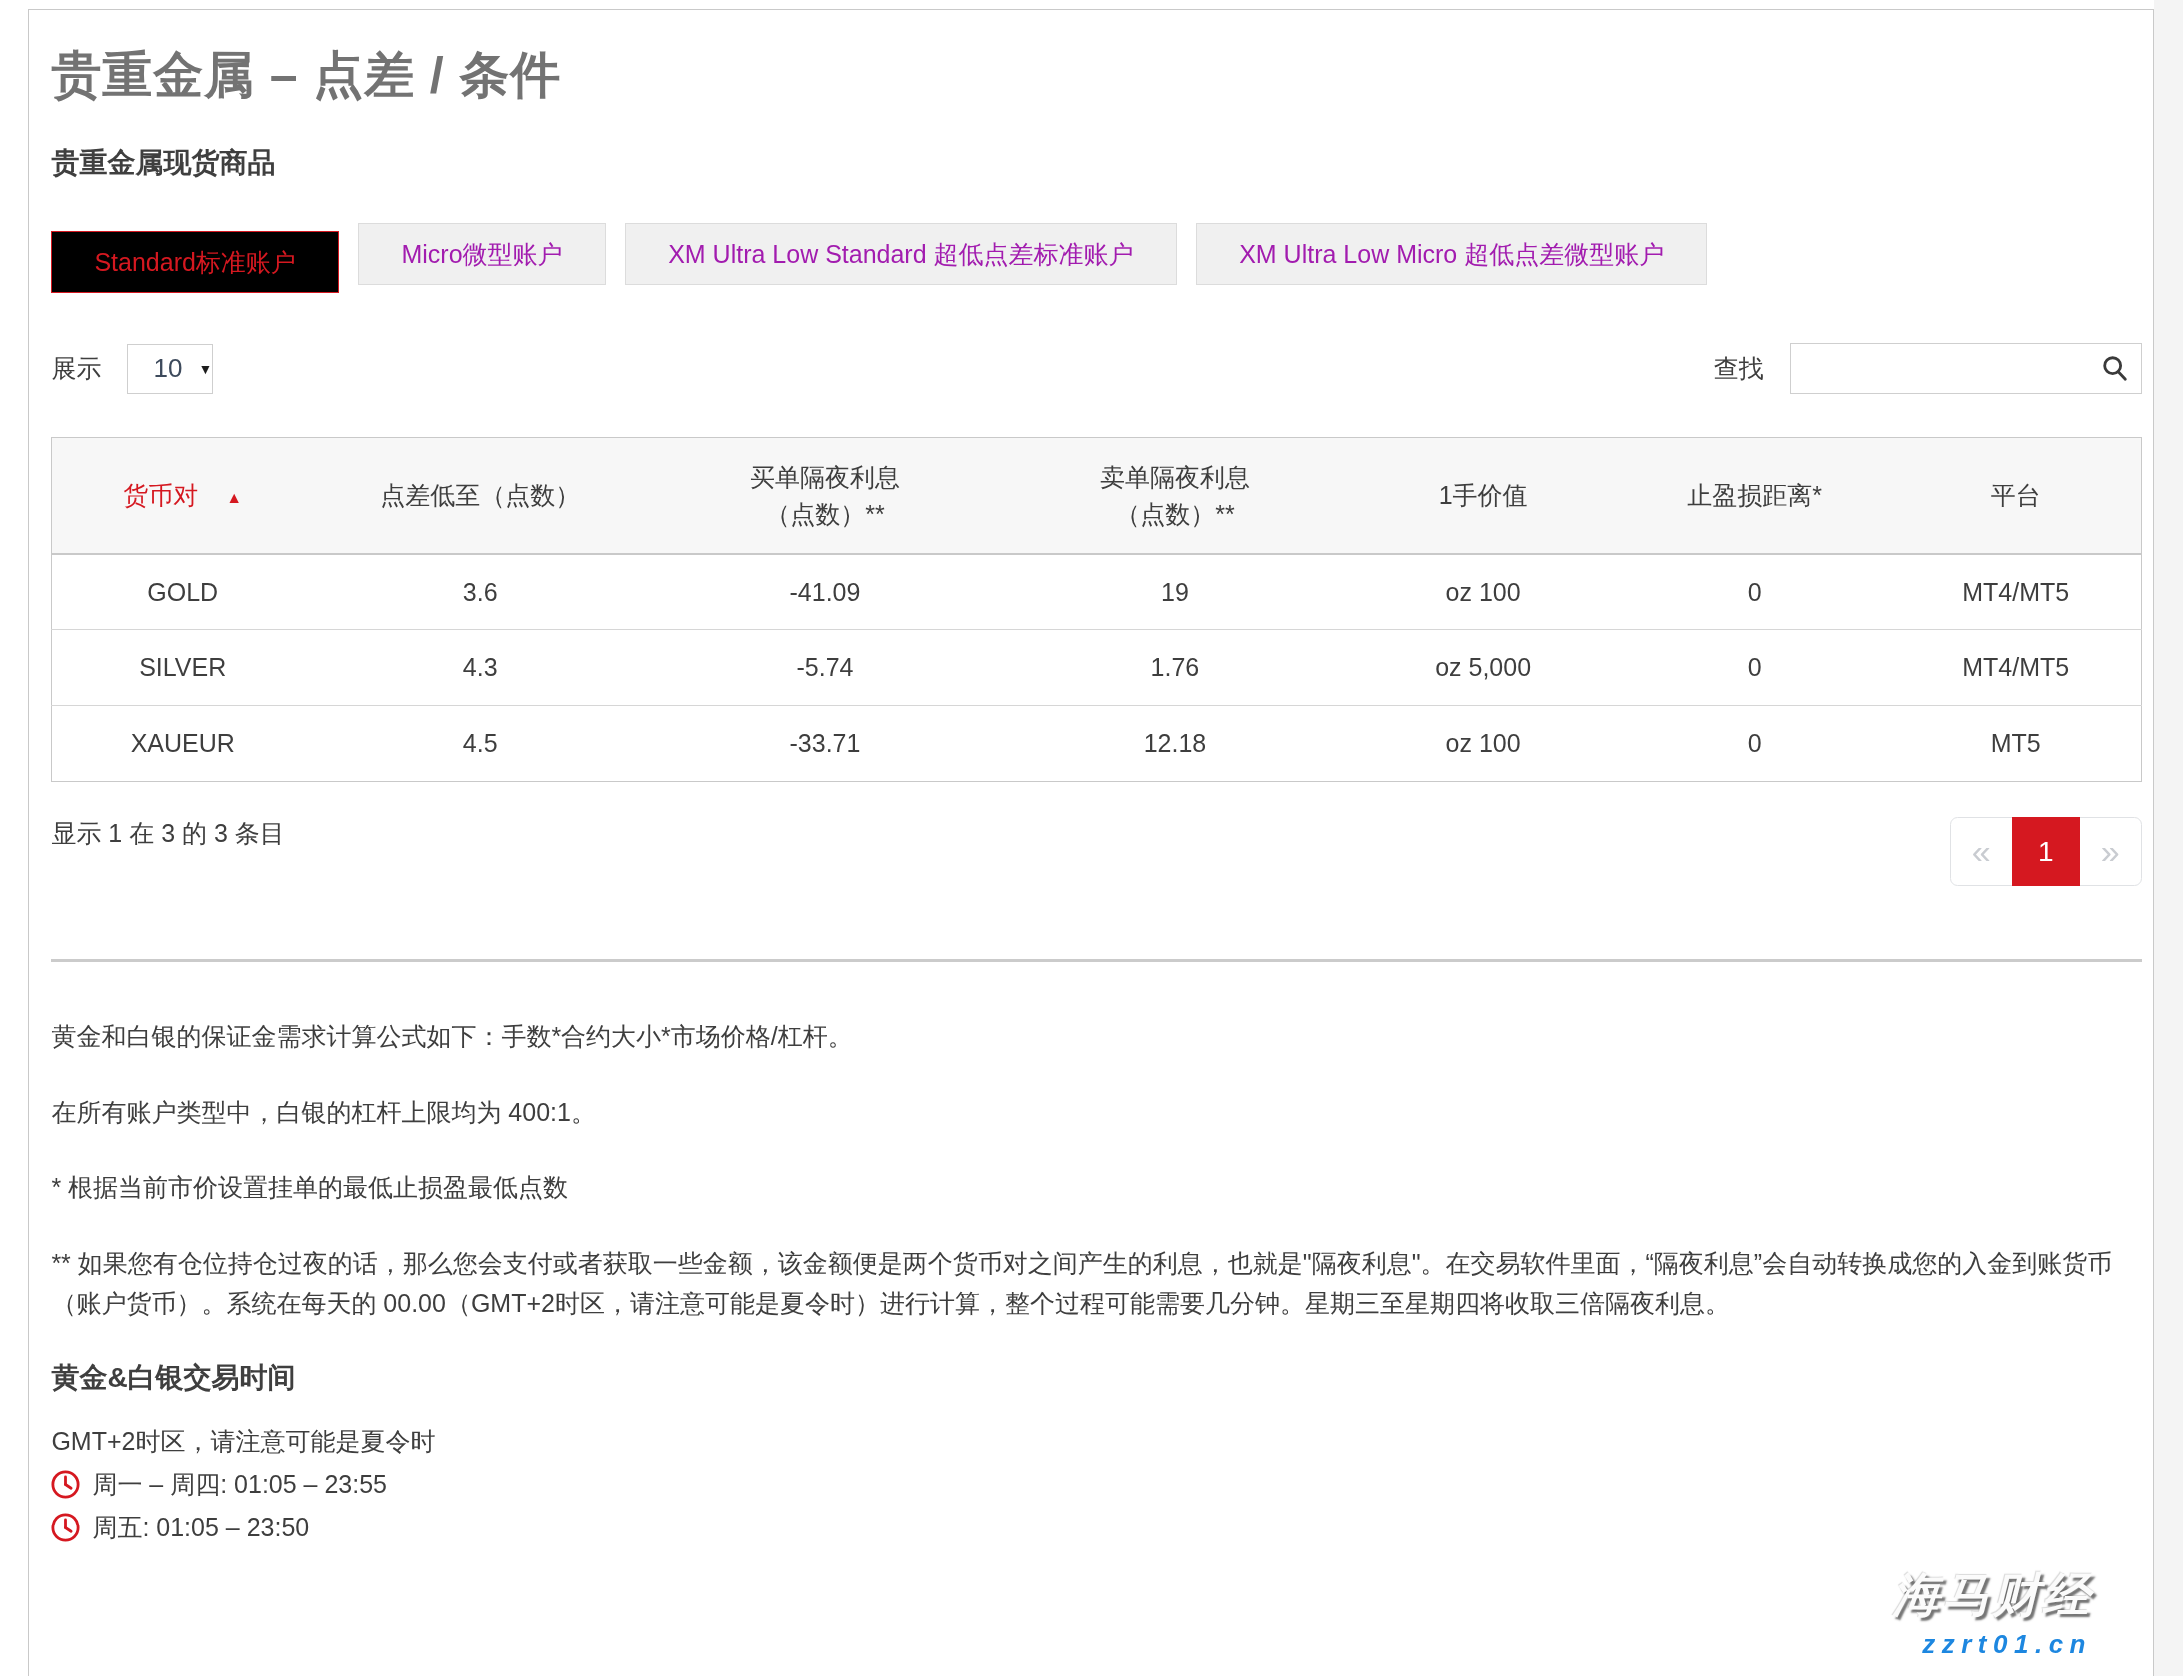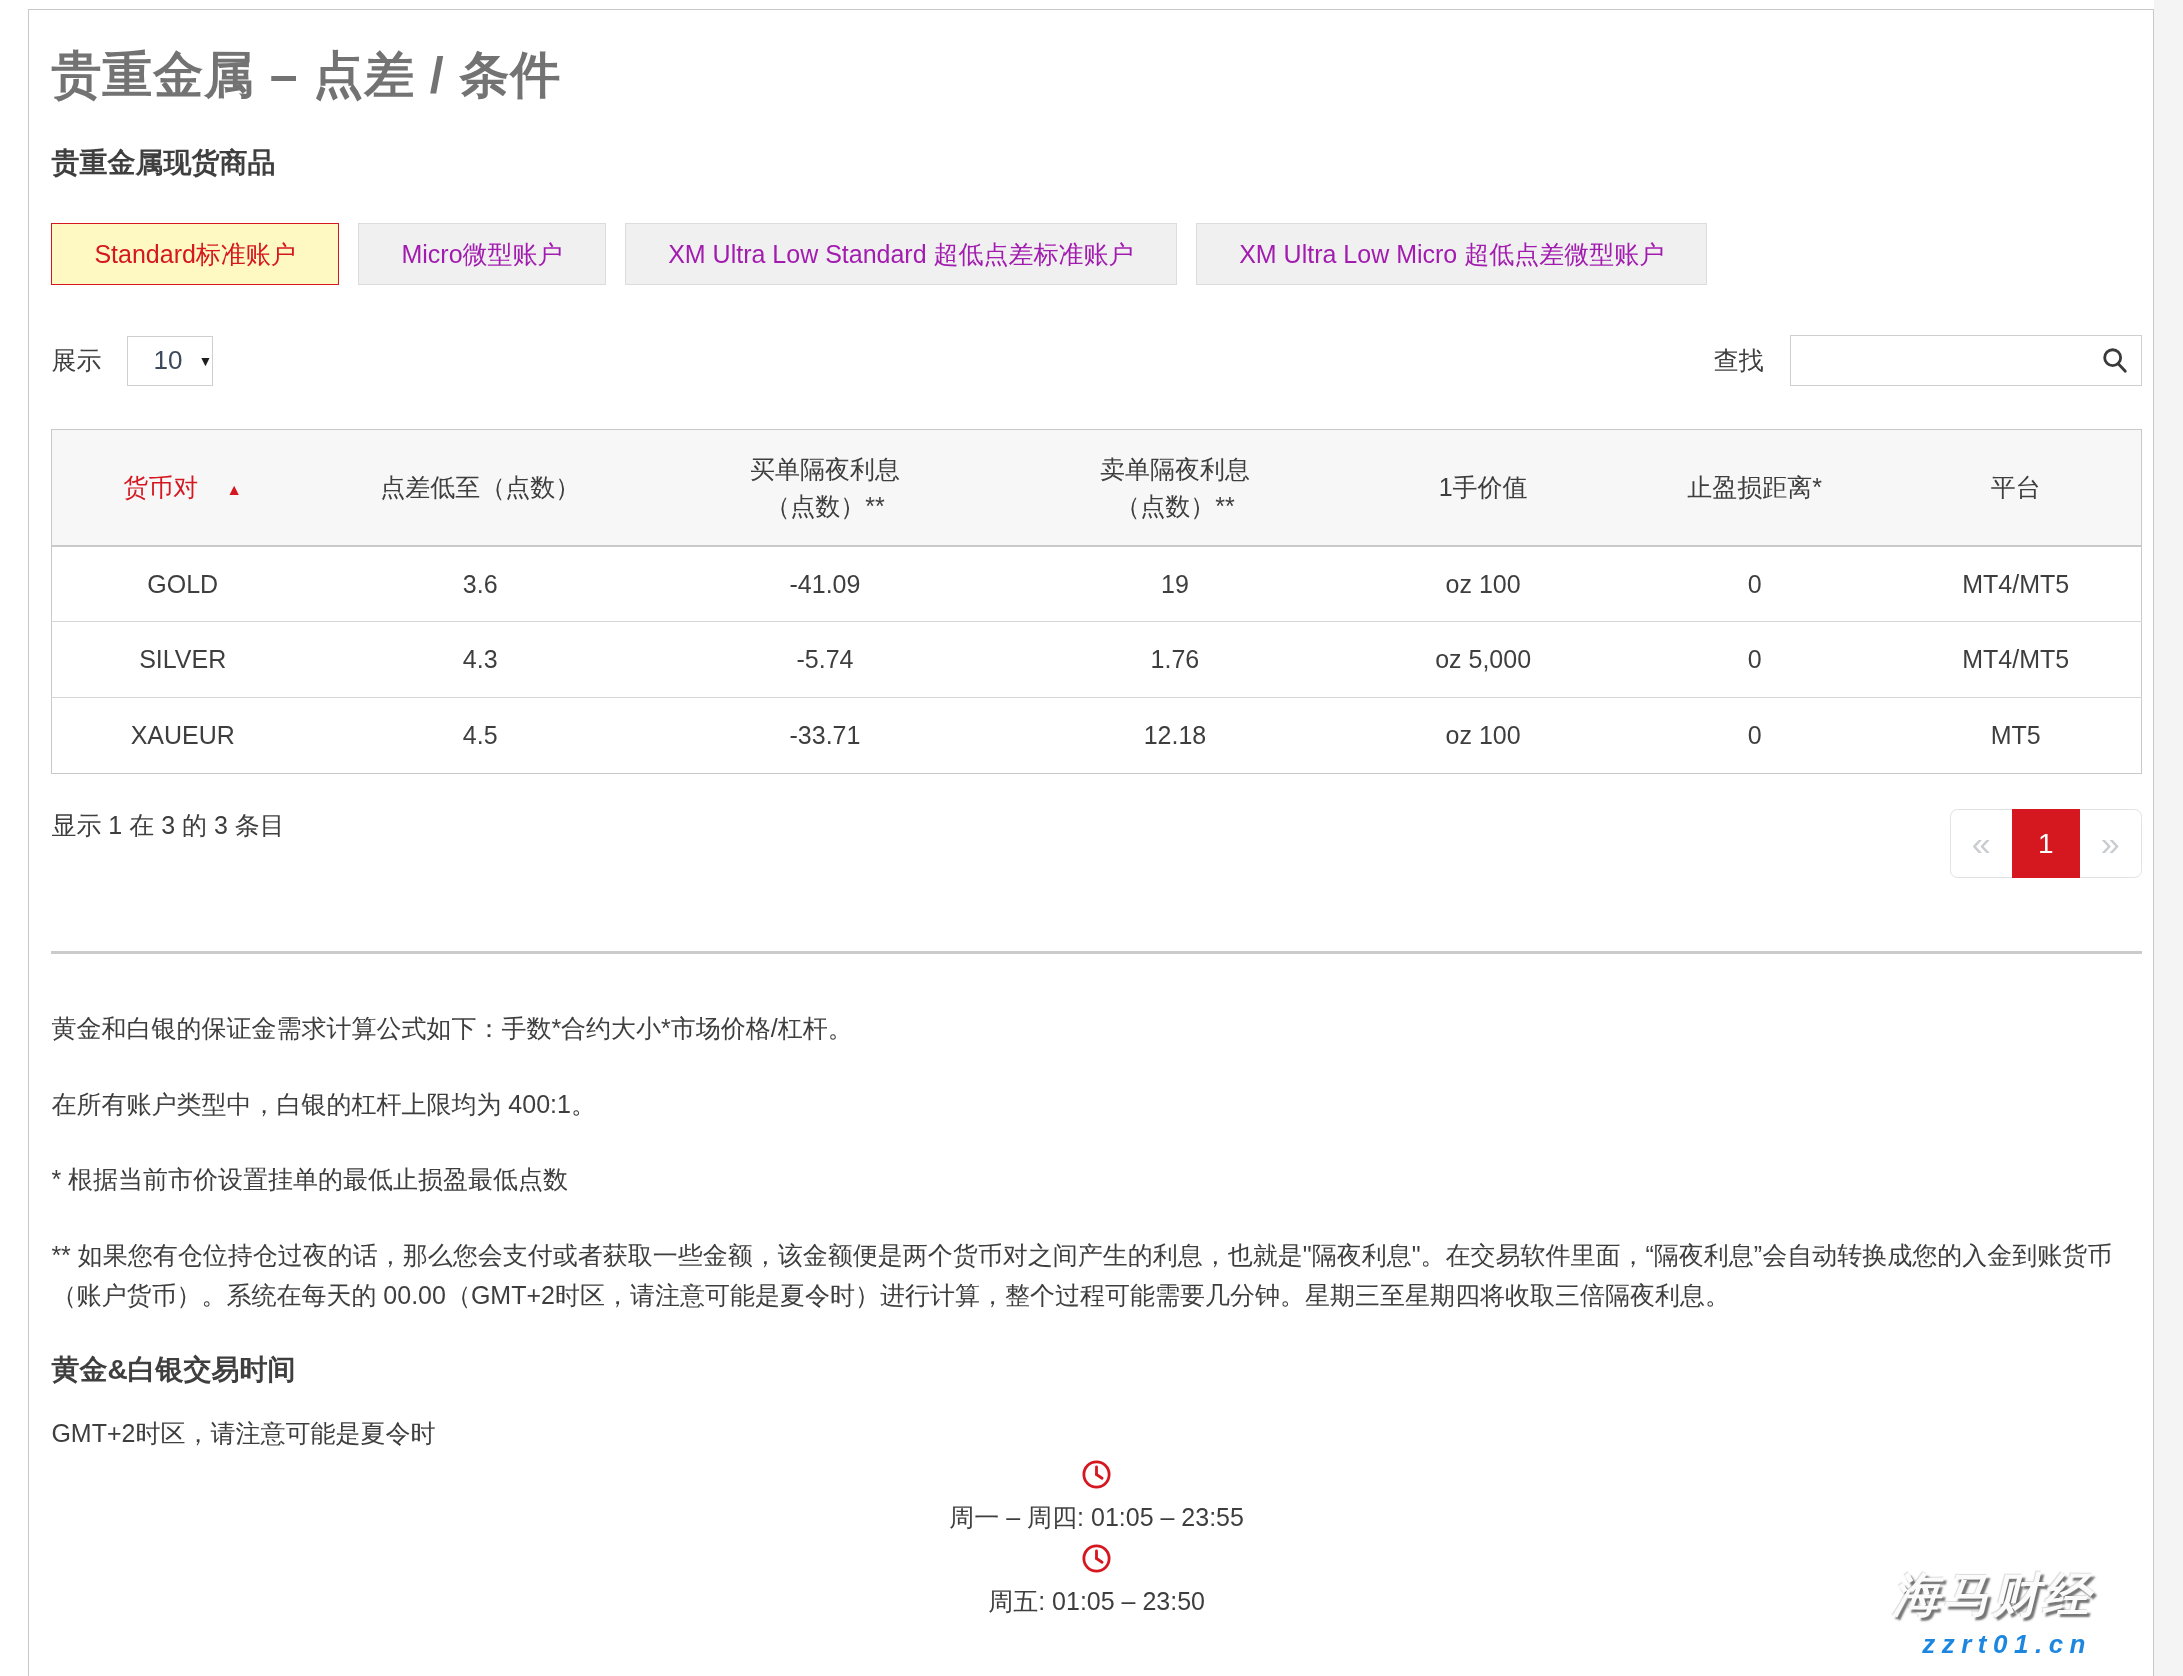--- a/index.html
+++ b/index.html
@@ -39,21 +39,21 @@
   
   .tabs { display: flex; gap: 19.6px; margin-top: 41px; }
   .tab {
     height: 62px;
     display: inline-flex; align-items: center; justify-content: center;
     padding: 0 42px;
     font-size: 25px;
     cursor: pointer;
     white-space: nowrap;
   }
-  .tab.active { background: #fef9c3; border: 1.9px solid #d51820; color: #d51820; }
+  .tab.active { background: #000000; border: 1.9px solid #d51820; color: #d51820; margin-top: 8px; }
   .tab.inactive { background: #f0f0f0; border: 1.9px solid #dcdcdc; color: #a21caf; justify-content: center; }
   
   .controls {
     margin-top: 50px;
     display: flex; justify-content: space-between; align-items: center;
   }
   .show-group, .search-group { display: flex; align-items: center; gap: 26px; font-size: 25px; }
   .page-size {
     width: 86px; height: 50px;
     border: 1.9px solid #cfcfcf;
@@ -118,21 +118,21 @@
     display: flex; align-items: center; justify-content: center;
     font-size: 28px; position: relative; z-index: 1; margin: 0 -0.9px;
     cursor: pointer;
   }
   .divider { margin-top: 73px; height: 2.8px; background: #cbcbcb; }
   
   .notes { margin-top: 54px; font-size: 25px; color: #3e3e3e; }
   .notes p { margin-bottom: 35px; line-height: 1.62; padding-right: 7.5px; }
   .hours-heading { font-size: 28px; font-weight: bold; color: #3f3f3f; margin-top: 7.5px; }
   .tz-note { margin-top: 28px; font-size: 25px; }
-  .schedule-row { display: flex; align-items: center; gap: 12px; margin-top: 10.3px; font-size: 25px; flex-direction: column; }
+  .schedule-row { display: flex; align-items: center; gap: 12px; margin-top: 10.3px; font-size: 25px; }
   .clock-icon { line-height: 0; }
   
   .watermark { position: absolute; right: 91px; bottom: 16px; text-align: right; font-style: italic; }
   .wm-name {
     font-size: 47px; font-weight: bold; color: #fbfbfb; letter-spacing: 2.8px;
     text-shadow: 2.8px 2.8px 1.9px rgba(70,70,70,0.75), -0.9px -0.9px 0.9px rgba(150,150,150,0.35);
   }
   .wm-site {
     font-size: 26px; font-weight: bold; color: #1d87e0; letter-spacing: 6.5px; margin-top: 1.9px;
     text-shadow: 1.9px 1.9px 0.9px rgba(255,255,255,0.9);

